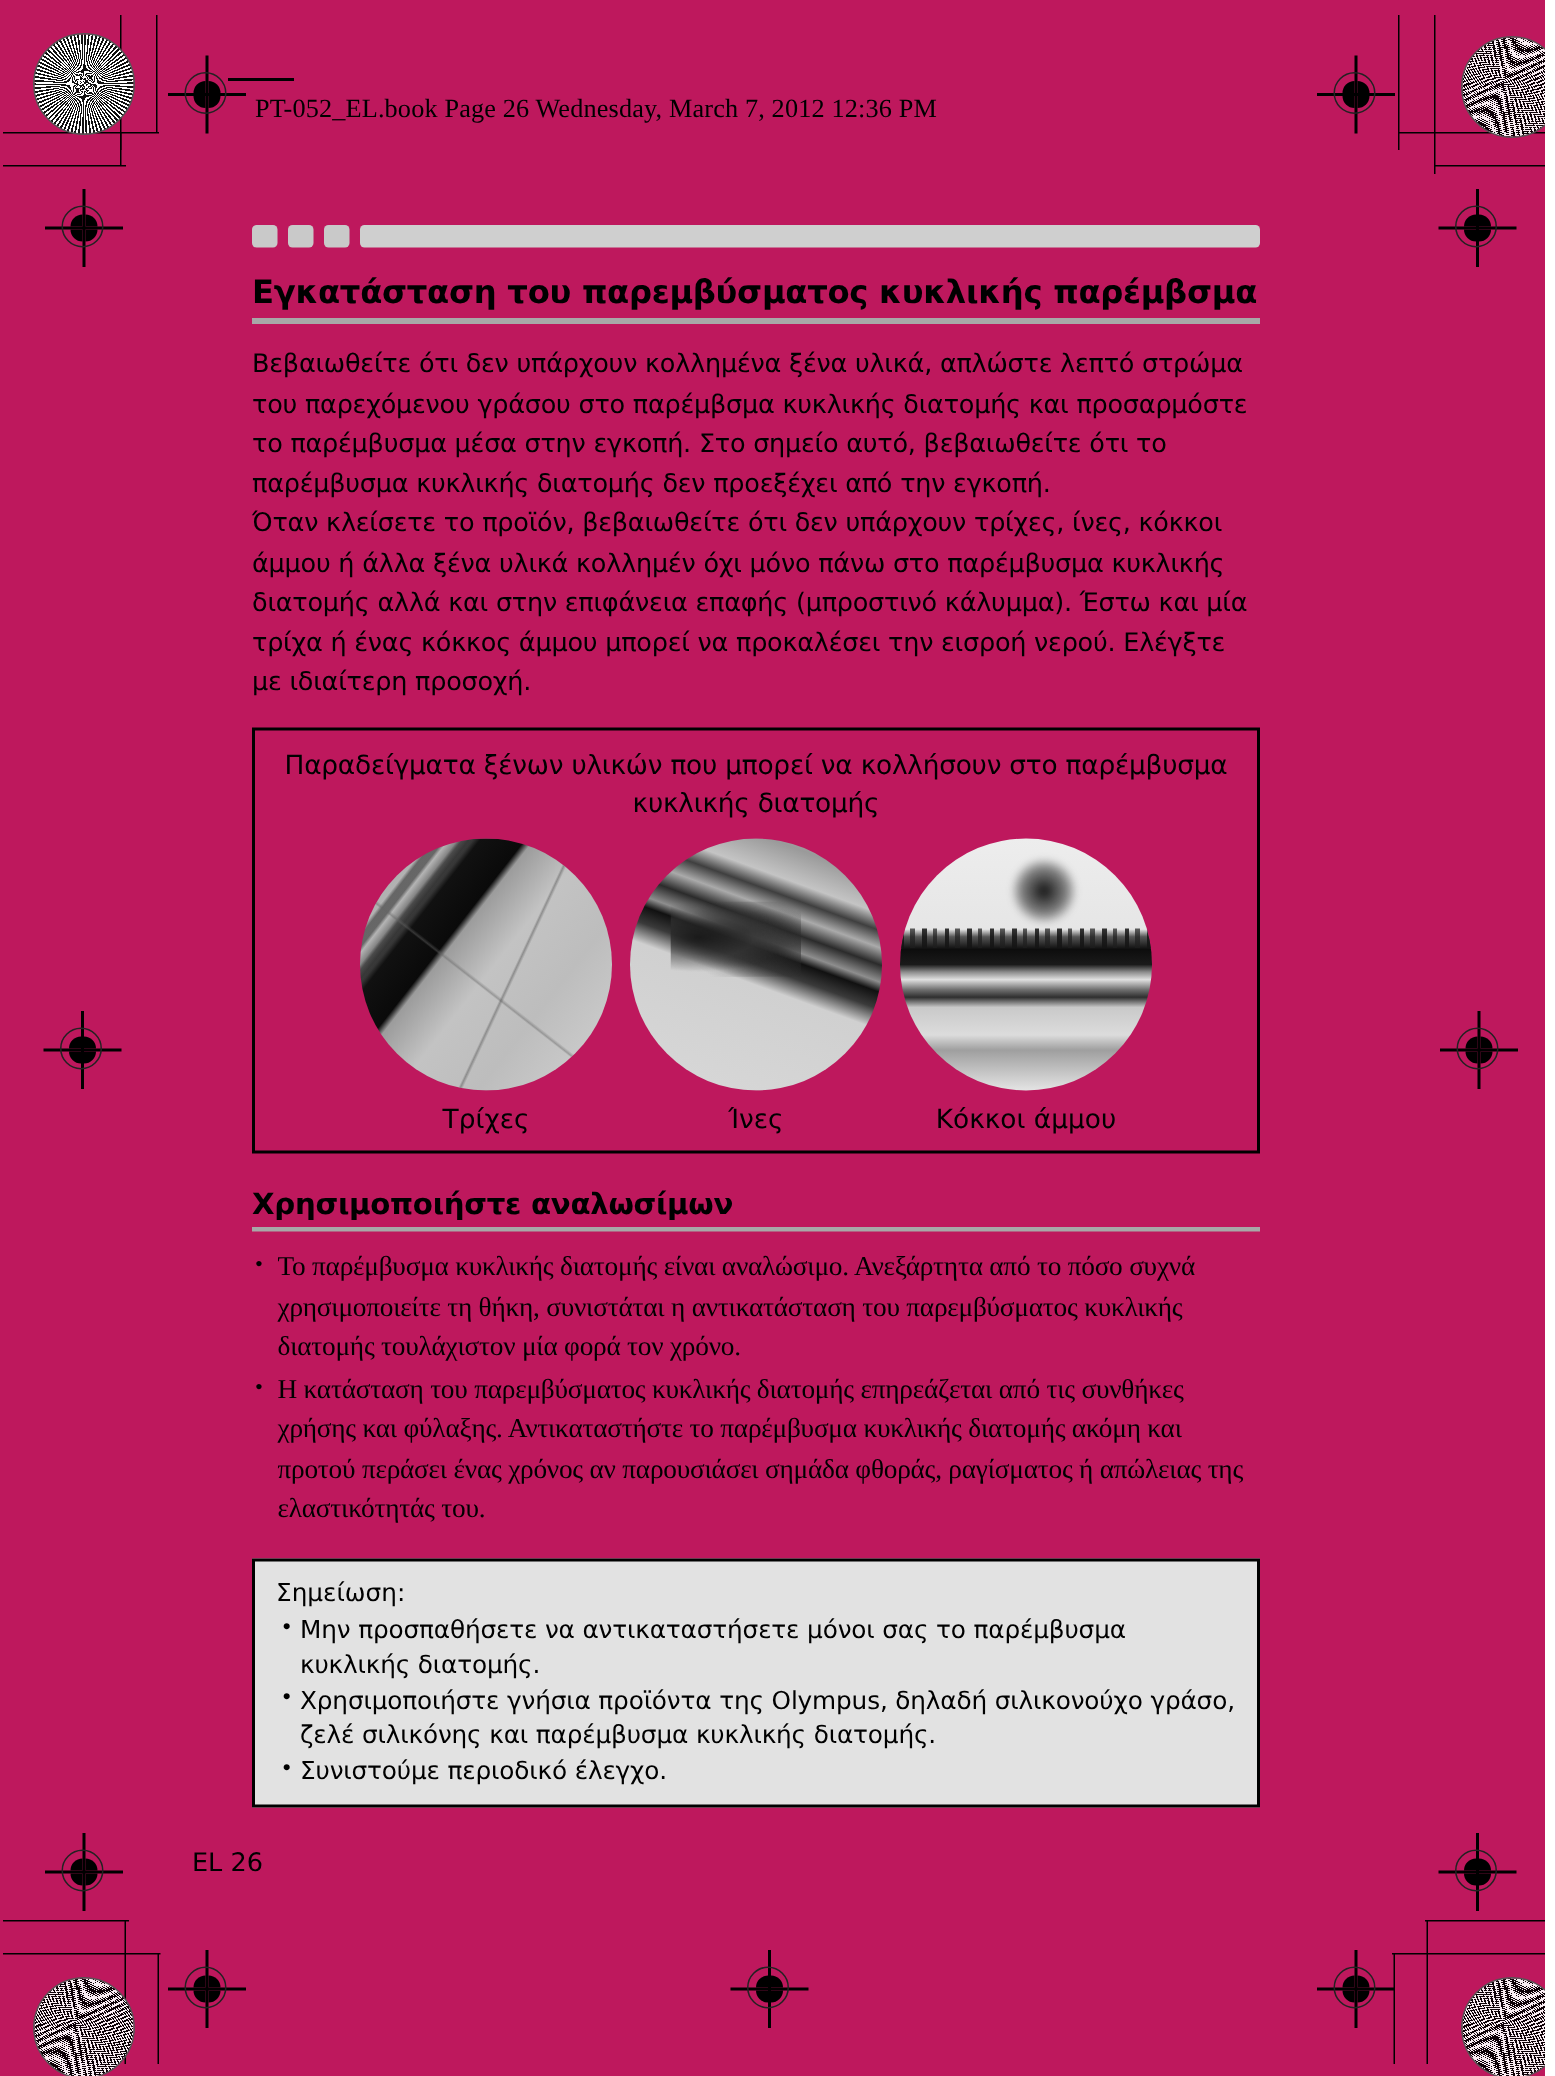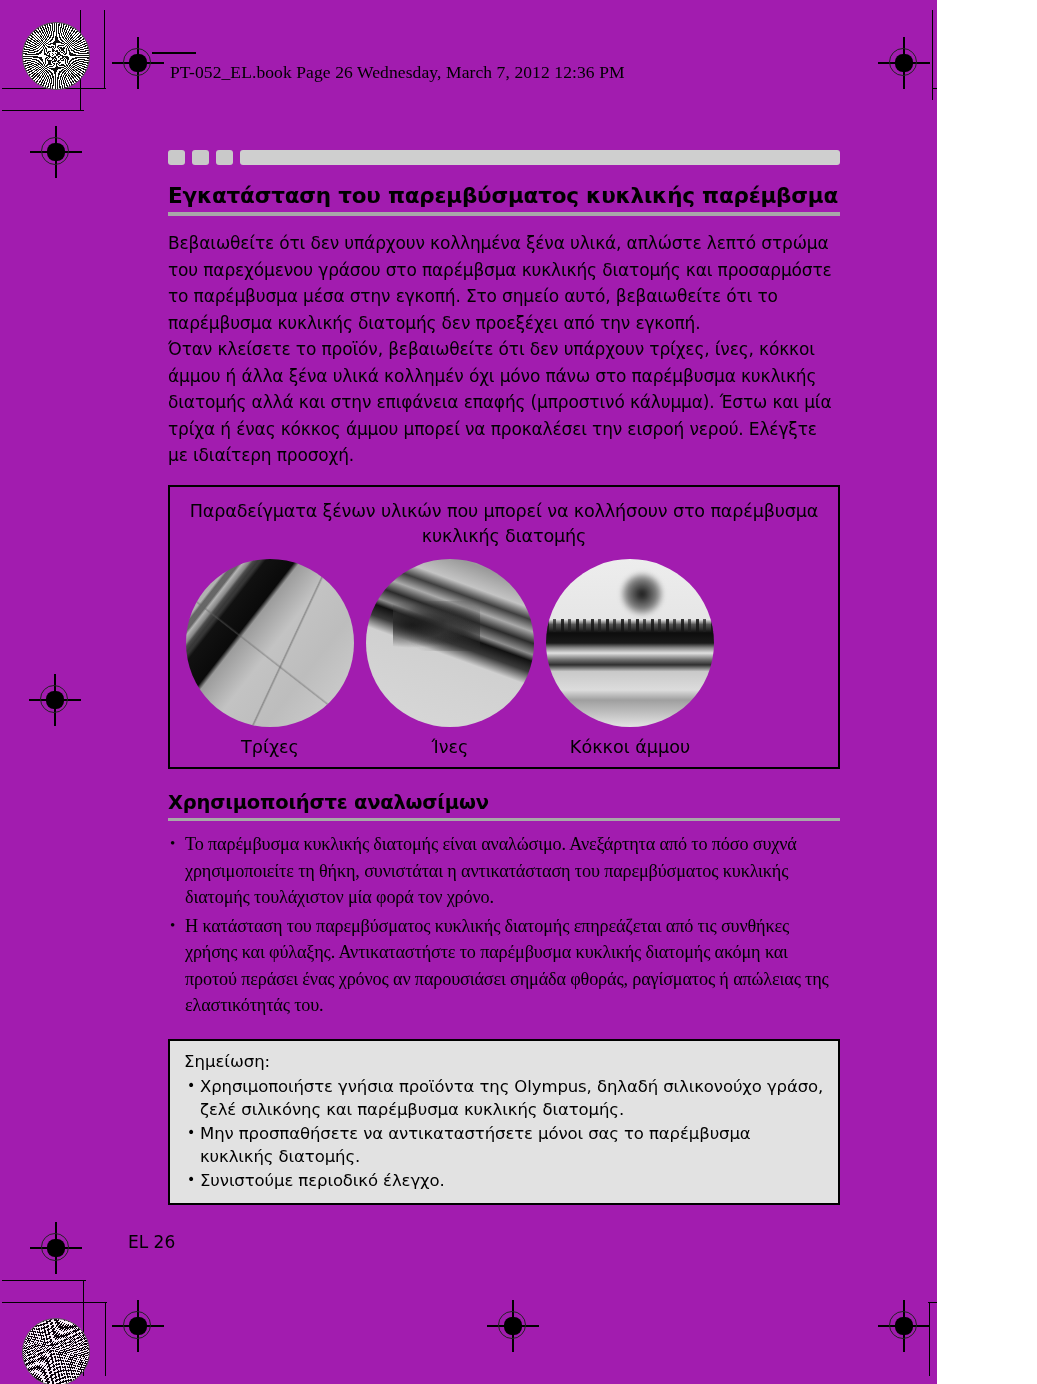--- a/index.html
+++ b/index.html
@@ -5,23 +5,23 @@
   html, body {
     margin: 0;
     padding: 0;
     background: #ffffff;
   }
   body {
     font-family: "DejaVu Sans", sans-serif;
   }
   #page {
     position: relative;
-    width: 937px;
+    width: 1030px;
     height: 1384px;
-    background: #a21caf;
+    background: #be185d;
     overflow: hidden;
   }
 
   
   .crop-line {
     position: absolute;
     background: #000;
   }
   .crop-line.h { height: 1px; }
   .crop-line.v { width: 1px; }
@@ -167,21 +167,21 @@
     text-align: center;
     font-family: "DejaVu Sans", sans-serif;
     font-size: 17.6px;
     line-height: 25px;
     color: #000;
     margin-bottom: 10px;
     letter-spacing: -0.15px;
   }
   .fig-row {
     display: flex;
-    justify-content: flex-start;
+    justify-content: center;
     align-items: flex-start;
   }
   .fig-item {
     width: 180px;
     text-align: center;
   }
   .photo {
     width: 168px;
     height: 168px;
     border-radius: 50%;
@@ -556,22 +556,22 @@
     <div class="rule-med"></div>
 
     <ul class="bullets">
       <li>Το παρέμβυσμα κυκλικής διατομής είναι αναλώσιμο. Ανεξάρτητα από το πόσο συχνά χρησιμοποιείτε τη θήκη, συνιστάται η αντικατάσταση του παρεμβύσματος κυκλικής διατομής τουλάχιστον μία φορά τον χρόνο.</li>
       <li>Η κατάσταση του παρεμβύσματος κυκλικής διατομής επηρεάζεται από τις συνθήκες χρήσης και φύλαξης. Αντικαταστήστε το παρέμβυσμα κυκλικής διατομής ακόμη και προτού περάσει ένας χρόνος αν παρουσιάσει σημάδα φθοράς, ραγίσματος ή απώλειας της ελαστικότητάς του.</li>
     </ul>
 
     <div class="note-box">
       <div class="note-title">Σημείωση:</div>
       <ul class="note-list">
+        <li>Μην προσπαθήσετε να αντικαταστήσετε μόνοι σας το παρέμβυσμα κυκλικής διατομής.</li>
         <li>Χρησιμοποιήστε γνήσια προϊόντα της Olympus, δηλαδή σιλικονούχο γράσο, ζελέ σιλικόνης και παρέμβυσμα κυκλικής διατομής.</li>
-        <li>Μην προσπαθήσετε να αντικαταστήσετε μόνοι σας το παρέμβυσμα κυκλικής διατομής.</li>
         <li>Συνιστούμε περιοδικό έλεγχο.</li>
       </ul>
     </div>
 
   </div>
 
   <div class="folio">EL 26</div>
 
 </div>
 

